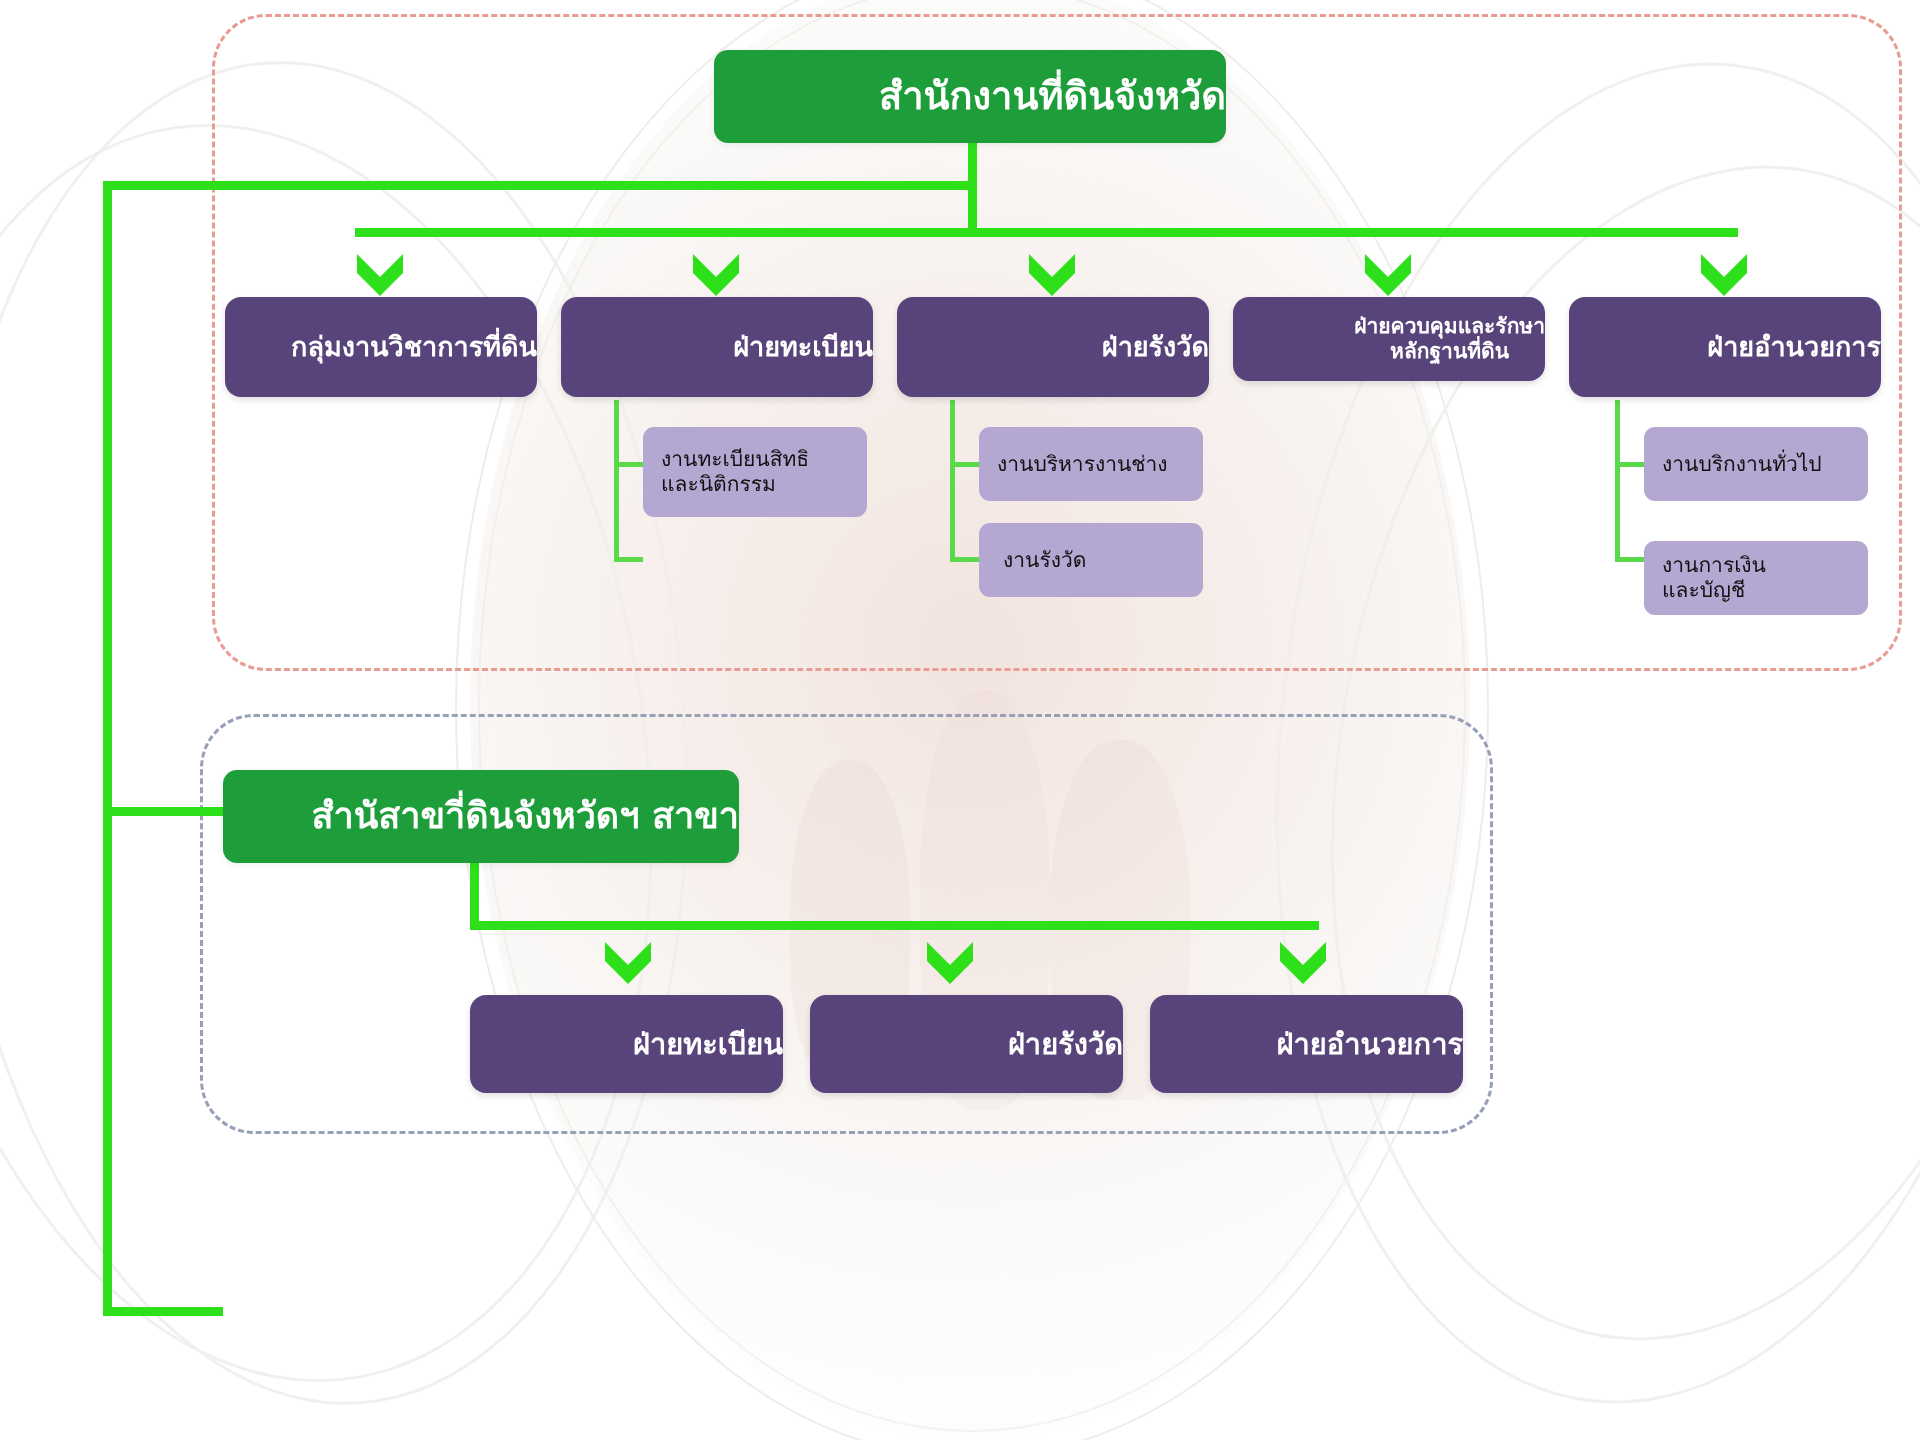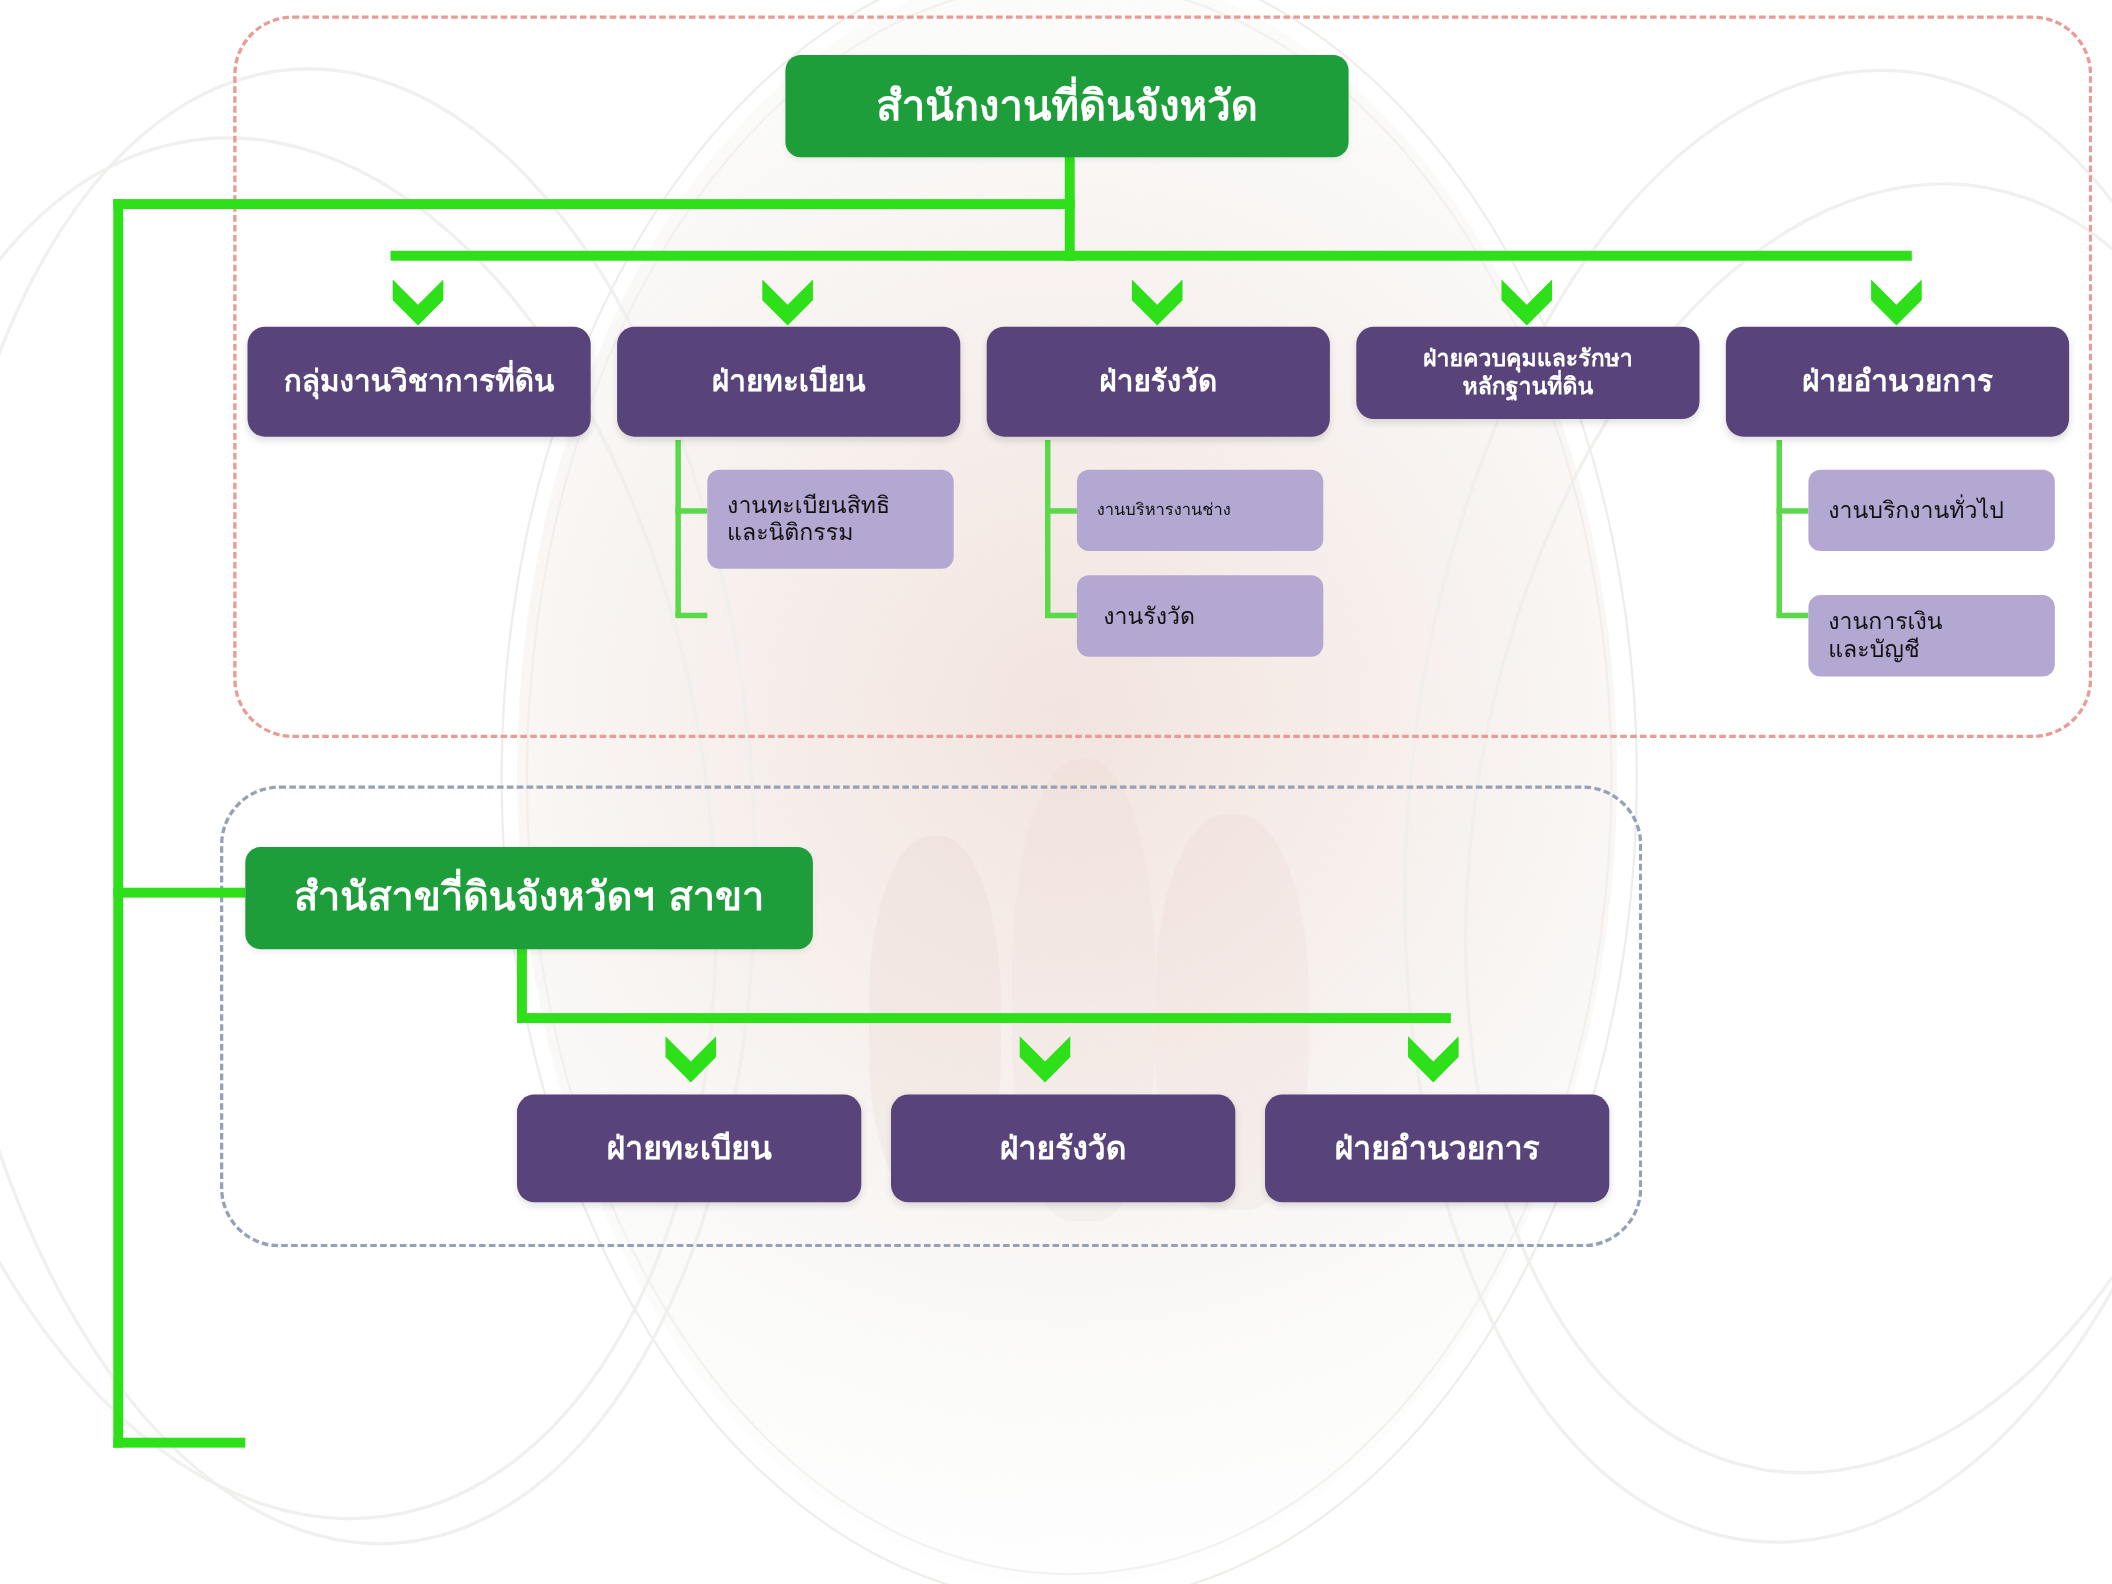--- a/index.html
+++ b/index.html
@@ -92,21 +92,21 @@
     width: 0; height: 0;
   }
   .chev svg { display: block; }
 
   
   .node {
     position: absolute;
     box-sizing: border-box;
     display: flex;
     align-items: center;
-    justify-content: center;
+    justify-content: flex-end;
     text-align: center;
     line-height: 1.18;
   }
   .node-green {
     background: #1e9e3a;
     border-radius: 14px;
     color: #ffffff;
     font-weight: 700;
     box-shadow: 0 2px 6px rgba(0,0,0,0.07);
   }
@@ -232,21 +232,21 @@
     <span>ฝ่ายทะเบียน</span>
   </div>
   <div class="node node-lilac tight" style="left:643px; top:427px; width:224px; height:90px; font-size:21px;">
     <span>งานทะเบียนสิทธิ
 และนิติกรรม</span>
   </div>
 
   <div class="node node-purple" style="left:897px; top:297px; width:312px; height:100px; font-size:27px;">
     <span>ฝ่ายรังวัด</span>
   </div>
-  <div class="node node-lilac tight" style="left:979px; top:427px; width:224px; height:74px; font-size:15px;">
+  <div class="node node-lilac tight" style="left:979px; top:427px; width:224px; height:74px; font-size:21px;">
     <span>งานบริหารงานช่าง</span>
   </div>
   <div class="node node-lilac tight" style="left:979px; top:523px; width:224px; height:74px; font-size:21px;padding-left:24px;">
     <span>งานรังวัด</span>
   </div>
 
   <div class="node node-purple tight" style="left:1233px; top:297px; width:312px; height:84px; font-size:21px;">
     <span>ฝ่ายควบคุมและรักษา
 หลักฐานที่ดิน</span>
   </div>

